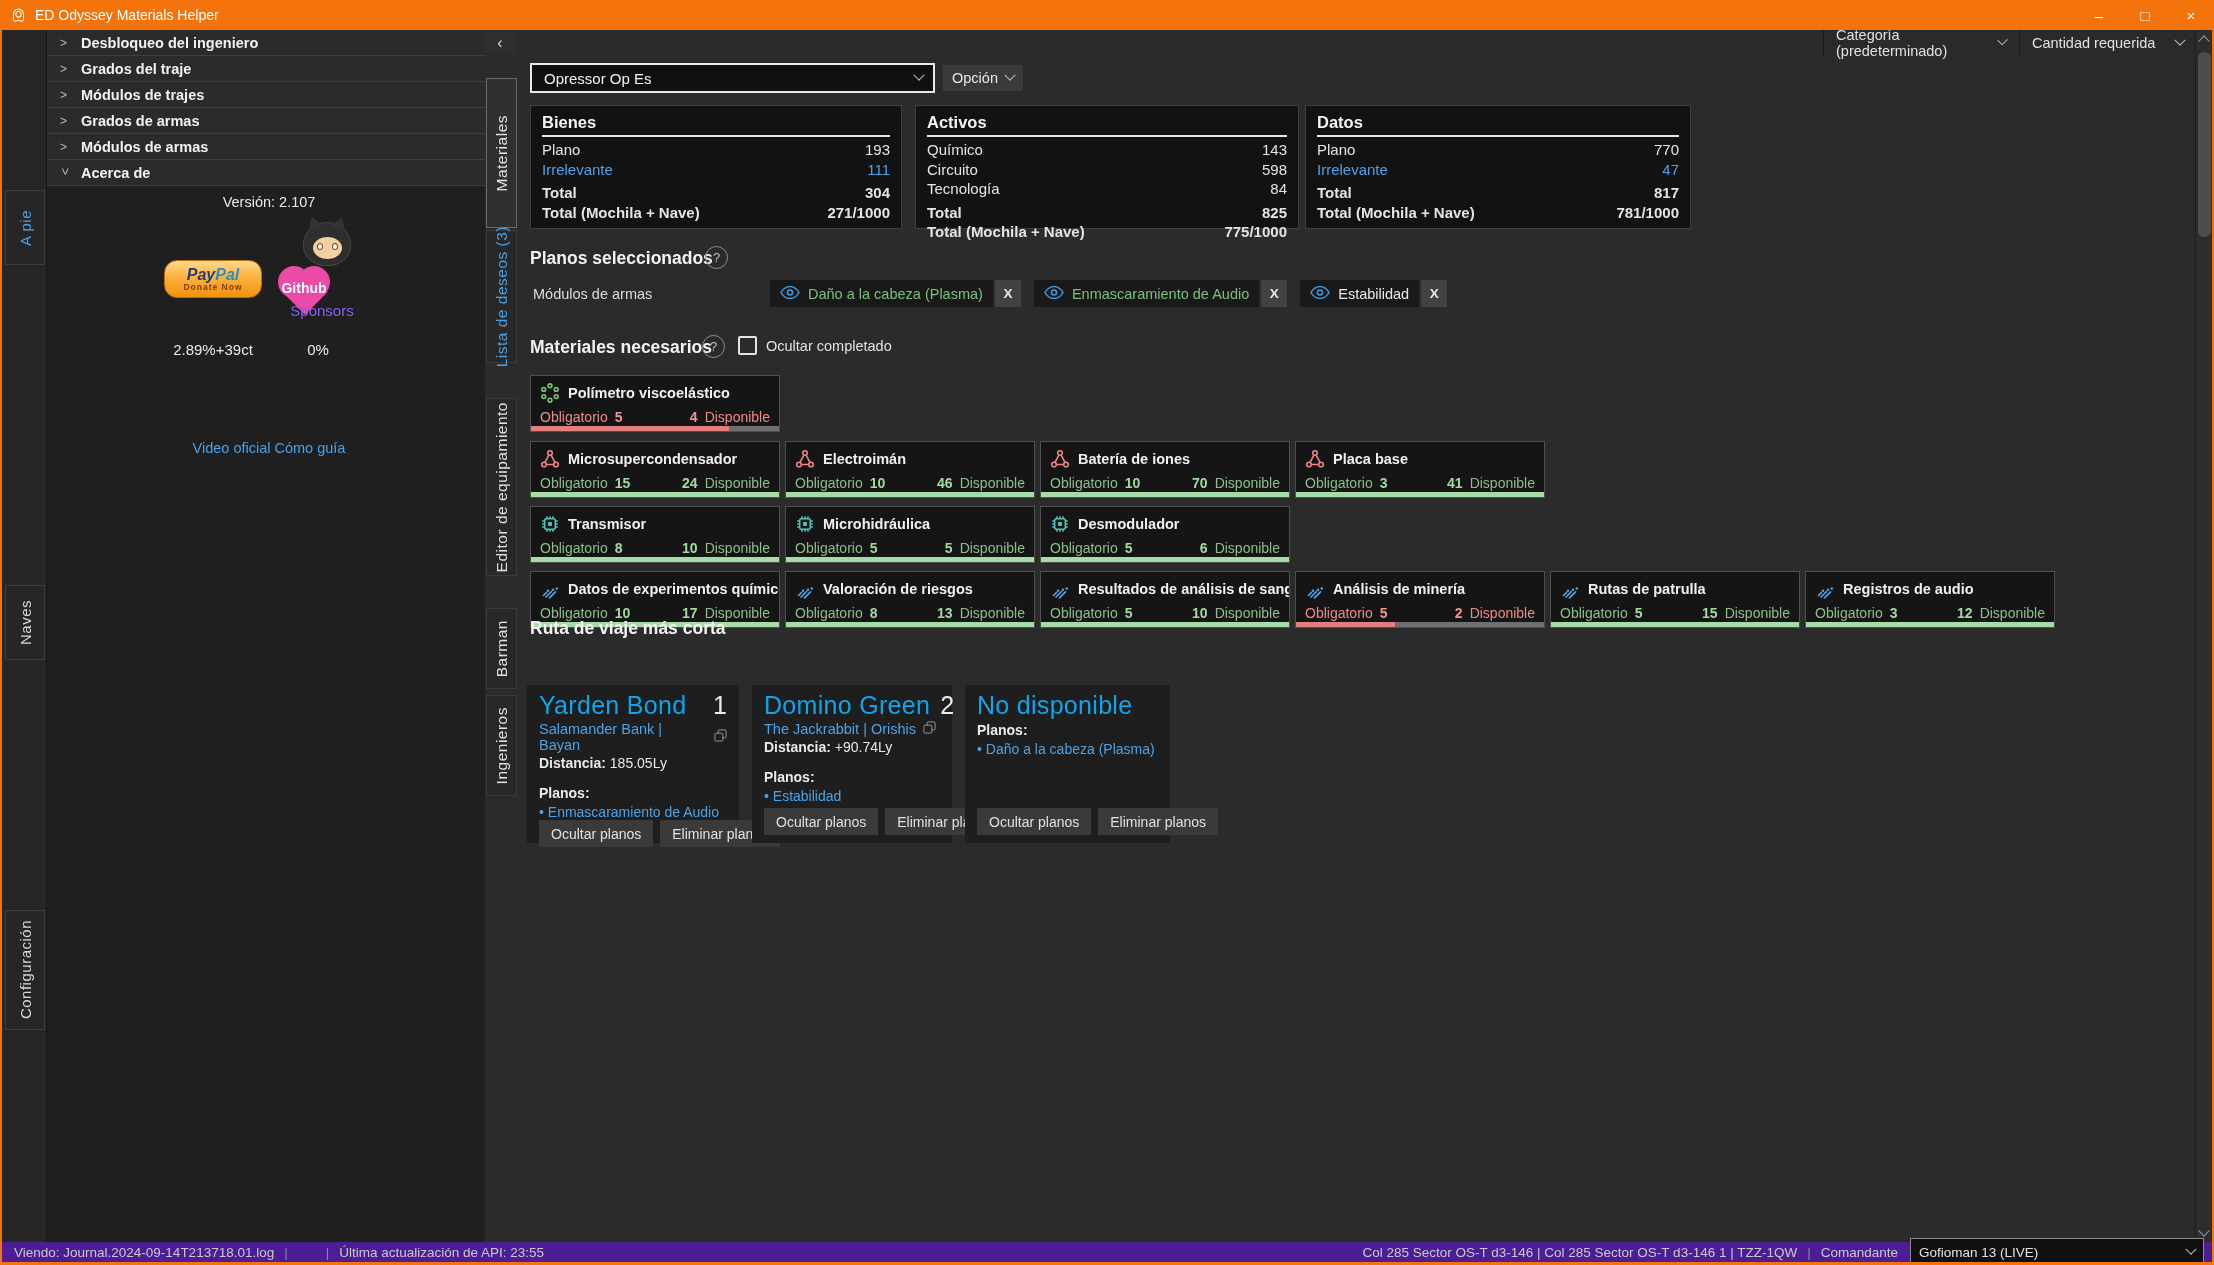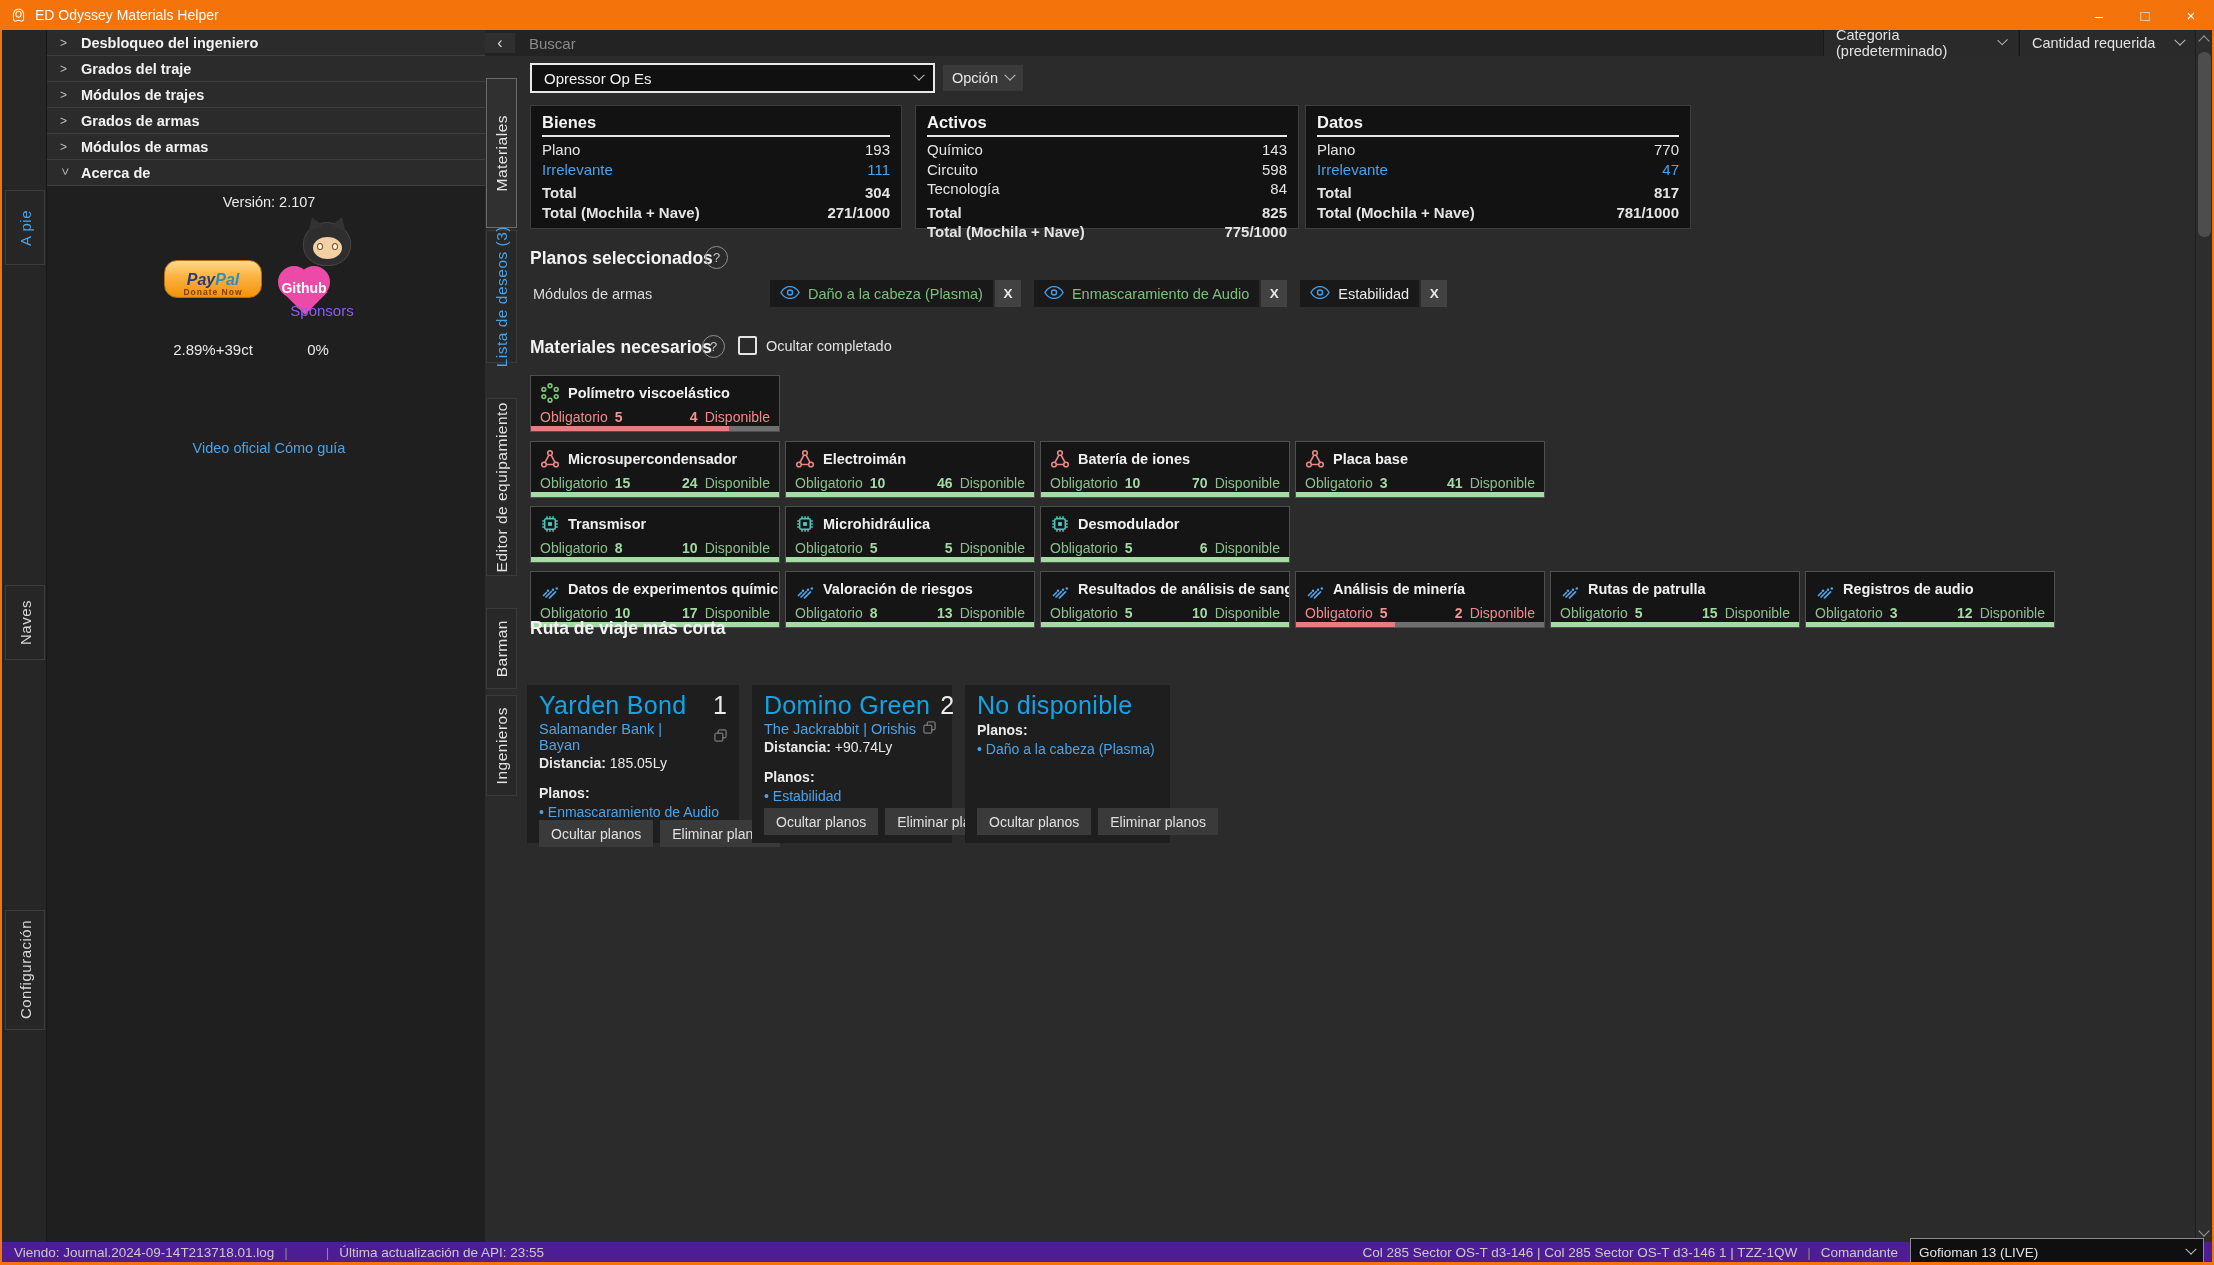--- a/index.html
+++ b/index.html
@@ -28,21 +28,21 @@
 .ltab.accent .vtext{color:#4aa3e8}
 
 
 .sidebar{position:absolute;left:45px;top:0;width:445px;bottom:0;background:#1f1f1f;border-right:1px solid #111}
 .acc{height:26px;background:#2b2b2b;border-bottom:1px solid #3f3f3f;display:flex;align-items:center;padding-left:13px;gap:11px}
 .acc .chev{color:#bdbdbd;font-size:12px;width:10px;display:inline-block}
 .acc.open .chev{transform:rotate(90deg)}
 .acc .lab{font-weight:bold;font-size:14.5px;color:#f2f2f2}
 .about{position:relative;height:430px}
 .version{margin-top:8px;text-align:center;font-size:14.5px;color:#e9e9e9}
-.paypal{position:absolute;left:117px;top:66px;width:98px;height:38px;border-radius:13px;background:linear-gradient(#fdd98d,#fcb23e 45%,#f1920c);border:1px solid #b96e14;display:flex;flex-direction:column;align-items:center;justify-content:flex-end;cursor:pointer}
+.paypal{position:absolute;left:117px;top:66px;width:98px;height:38px;border-radius:13px;background:linear-gradient(#fdd98d,#fcb23e 45%,#f1920c);border:1px solid #b96e14;display:flex;flex-direction:column;align-items:center;justify-content:center;cursor:pointer}
 .pp1{font-size:16px;font-weight:bold;font-style:italic;color:#253b80;line-height:15px}
 .pp1 .pal{color:#2790c3}
 .pp2{font-size:8.5px;font-weight:bold;color:#843c00;letter-spacing:1px}
 .gh{position:absolute;left:228px;top:26px;width:86px;height:110px;cursor:pointer}
 .gh-head{position:absolute;left:28px;top:2px;width:48px;height:44px;background:#2e2e2e;border:1px solid #444;border-radius:50% 50% 46% 46%}
 .gh-ear-l,.gh-ear-r{position:absolute;top:-6px;width:0;height:0;border-left:8px solid transparent;border-right:8px solid transparent;border-bottom:12px solid #333}
 .gh-ear-l{left:2px;transform:rotate(-20deg)}.gh-ear-r{right:2px;transform:rotate(20deg)}
 .gh-face{position:absolute;left:9px;top:14px;width:29px;height:22px;background:#f3cfa4;border-radius:50%}
 .gh-eye{position:absolute;top:6px;width:6px;height:7px;background:#fff;border:1px solid #7c4a12;border-radius:50%}
 .gh-eye.l{left:4px}.gh-eye.r{right:4px}
@@ -242,23 +242,20 @@
 
         <div class="fee fee-pp">2.89%+39ct</div>
         <div class="fee fee-gh">0%</div>
 
 
         <div class="vlink">Video oficial Cómo guía</div>
       </div>
     </div>
 
     <div class="main">
-      <div class="topbar">
-        <input class="search" type="text" placeholder="Buscar" style="">
-      </div>
       <div class="collapse">‹</div>
       <div class="dd dd-cat">
           <span>Categoría (predeterminado)</span>
           <span class="chevdown"></span>
         </div>
       <div class="dd dd-qty">
           <span>Cantidad requerida</span>
           <span class="chevdown"></span>
         </div>
 

